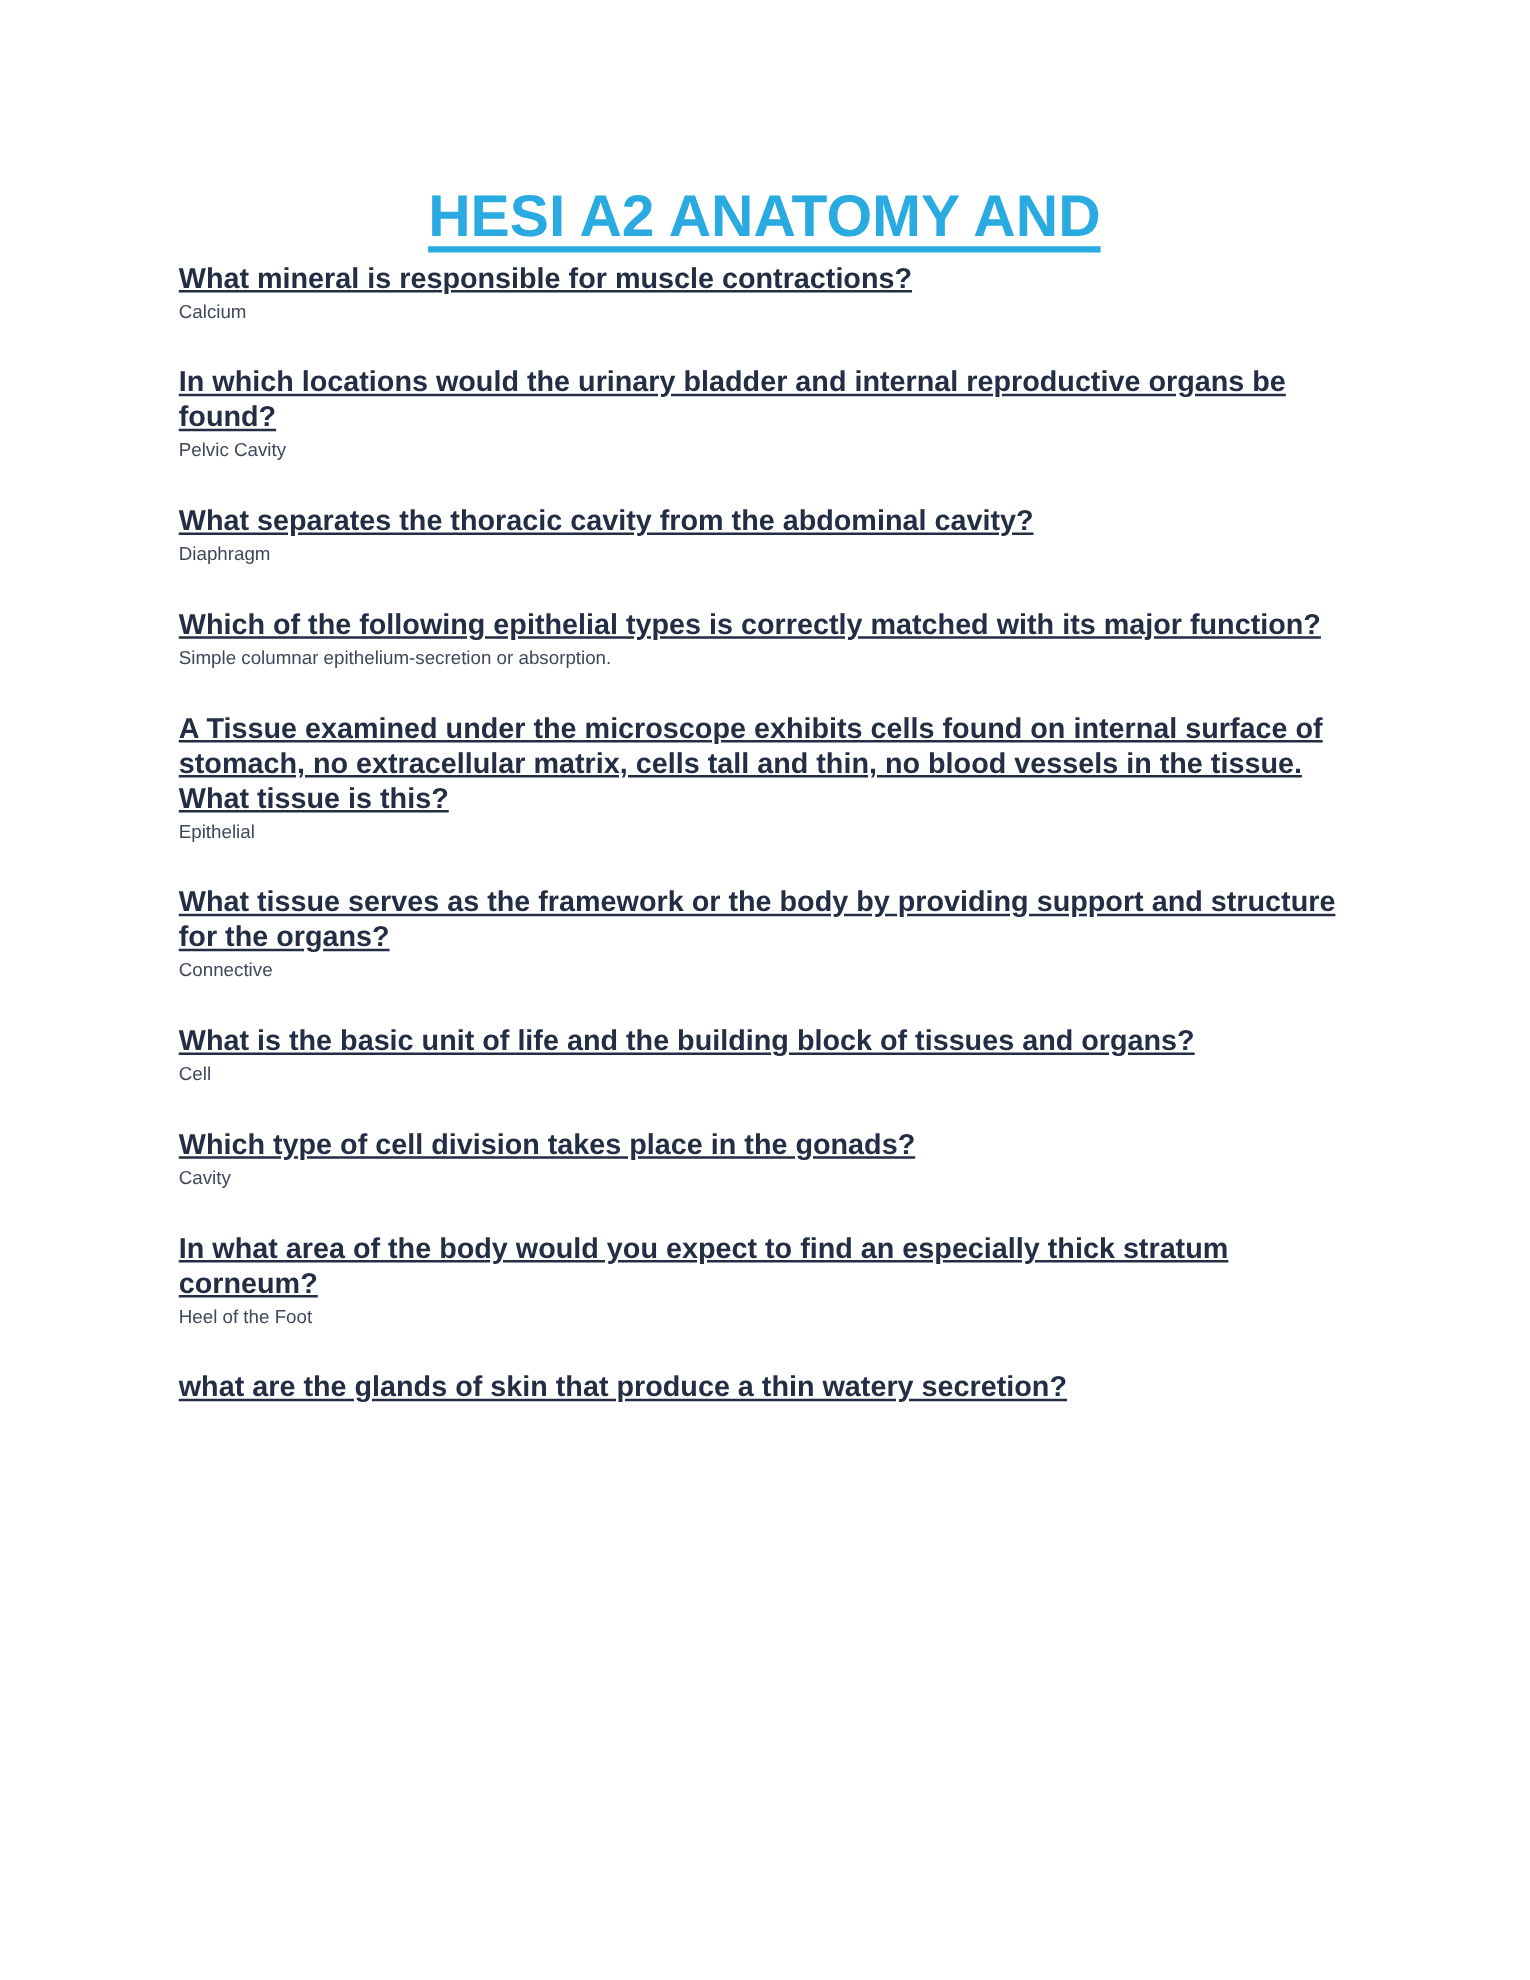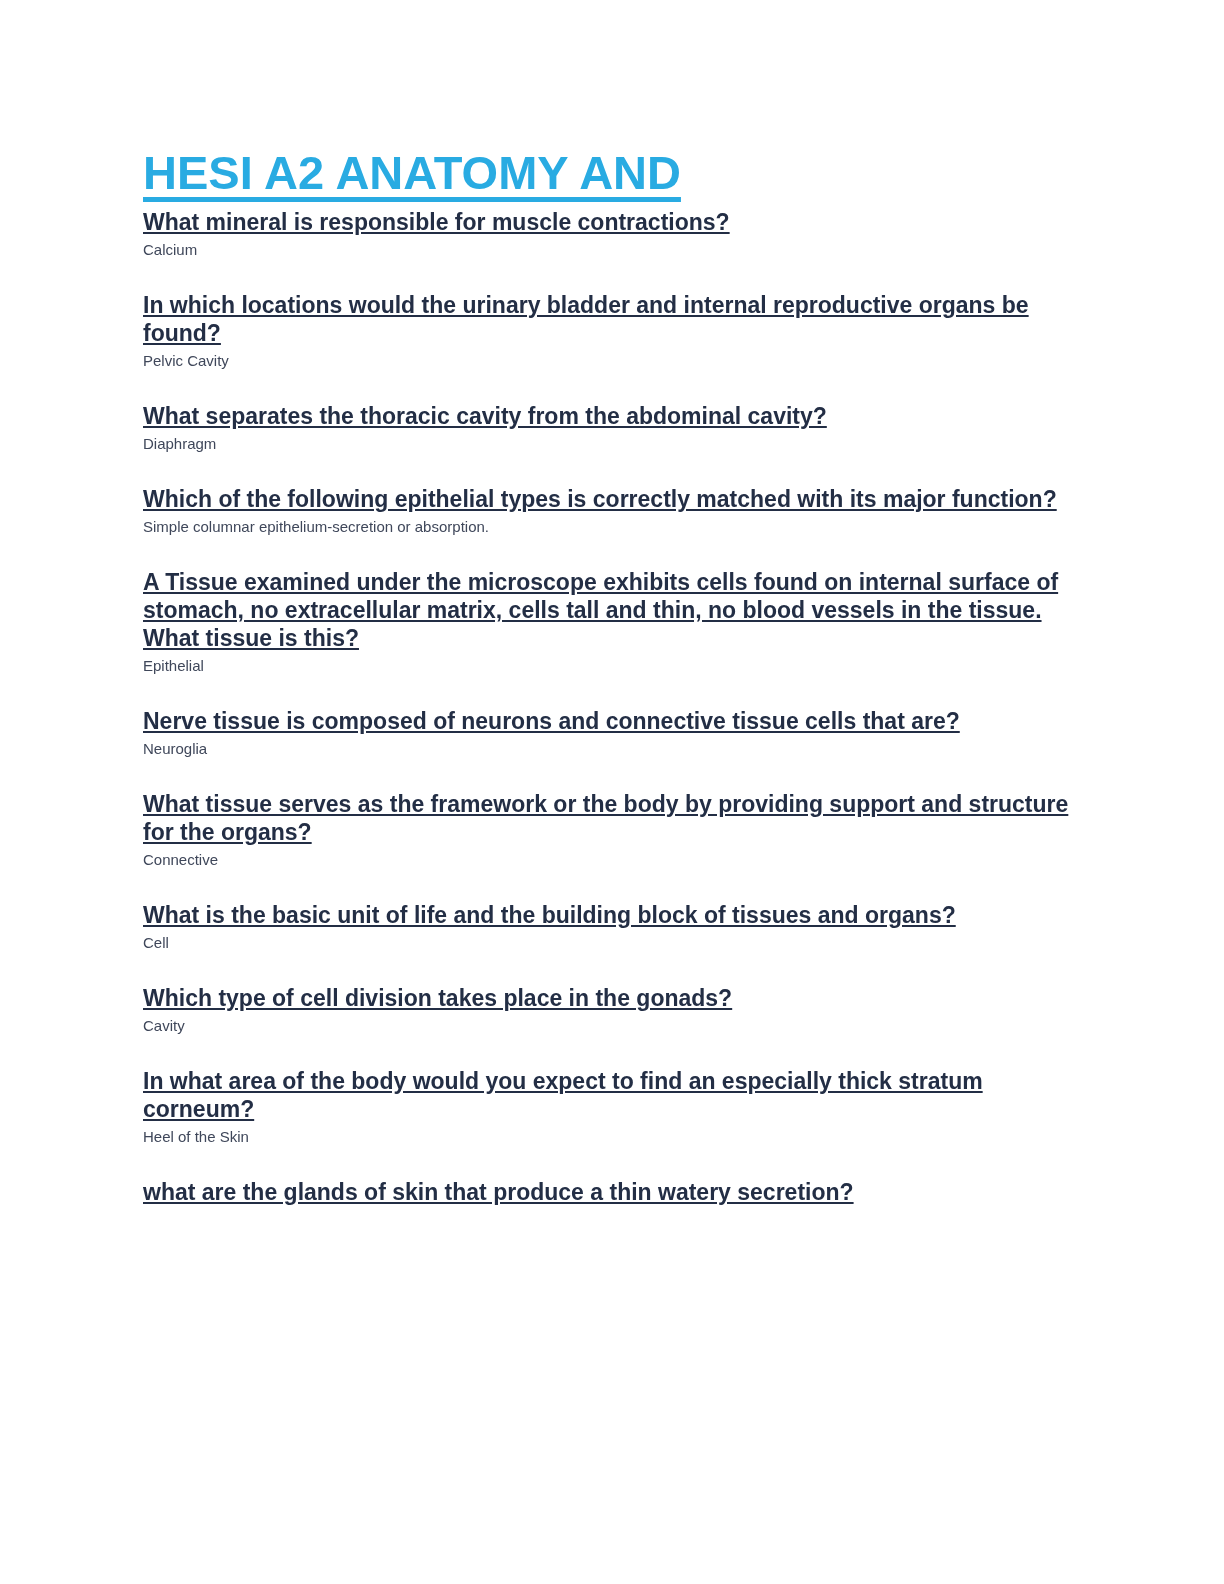--- a/index.html
+++ b/index.html
@@ -13,20 +13,21 @@
     height: 1584px;
     margin: 0 auto;
     background: var(--bg-color, #ffffff);
     box-sizing: border-box;
     padding: 141px 144px 0 143px;
     overflow: hidden;
     font-family: "Liberation Sans", sans-serif;
   }
   .title {
     margin: 0 0 3px 0;
+    text-align: center;
     font-weight: bold;
     font-size: 47px;
     line-height: 64px;
     color: var(--title-color, #29ABE2);
     letter-spacing: 0px;
   }
   .title-line {
     text-decoration: underline;
     text-decoration-thickness: 5px;
     text-underline-offset: 8px;
@@ -80,43 +81,39 @@
     <div class="qa-block">
       <p class="question">Which of the following epithelial types is correctly matched with its major function?</p>
       <p class="answer">Simple columnar epithelium-secretion or absorption.</p>
     </div>
 
     <div class="qa-block">
       <p class="question">A Tissue examined under the microscope exhibits cells found on internal surface of stomach, no extracellular matrix, cells tall and thin, no blood vessels in the tissue. What tissue is this?</p>
       <p class="answer">Epithelial</p>
     </div>
 
-    <div class="qa-block">
-      <p class="question">Nerve tissue is composed of neurons and connective tissue cells that are?</p>
-      <p class="answer">Neuroglia</p>
-    </div>
 
     <div class="qa-block">
       <p class="question">What tissue serves as the framework or the body by providing support and structure for the organs?</p>
       <p class="answer">Connective</p>
     </div>
 
     <div class="qa-block">
       <p class="question">What is the basic unit of life and the building block of tissues and organs?</p>
       <p class="answer">Cell</p>
     </div>
 
     <div class="qa-block">
       <p class="question">Which type of cell division takes place in the gonads?</p>
       <p class="answer">Cavity</p>
     </div>
 
     <div class="qa-block">
       <p class="question">In what area of the body would you expect to find an especially thick stratum corneum?</p>
-      <p class="answer">Heel of the Skin</p>
+      <p class="answer">Heel of the Foot</p>
     </div>
 
     <div class="qa-block">
       <p class="question">what are the glands of skin that produce a thin watery secretion?</p>
     </div>
 
 
   </section>
 </div>
 

